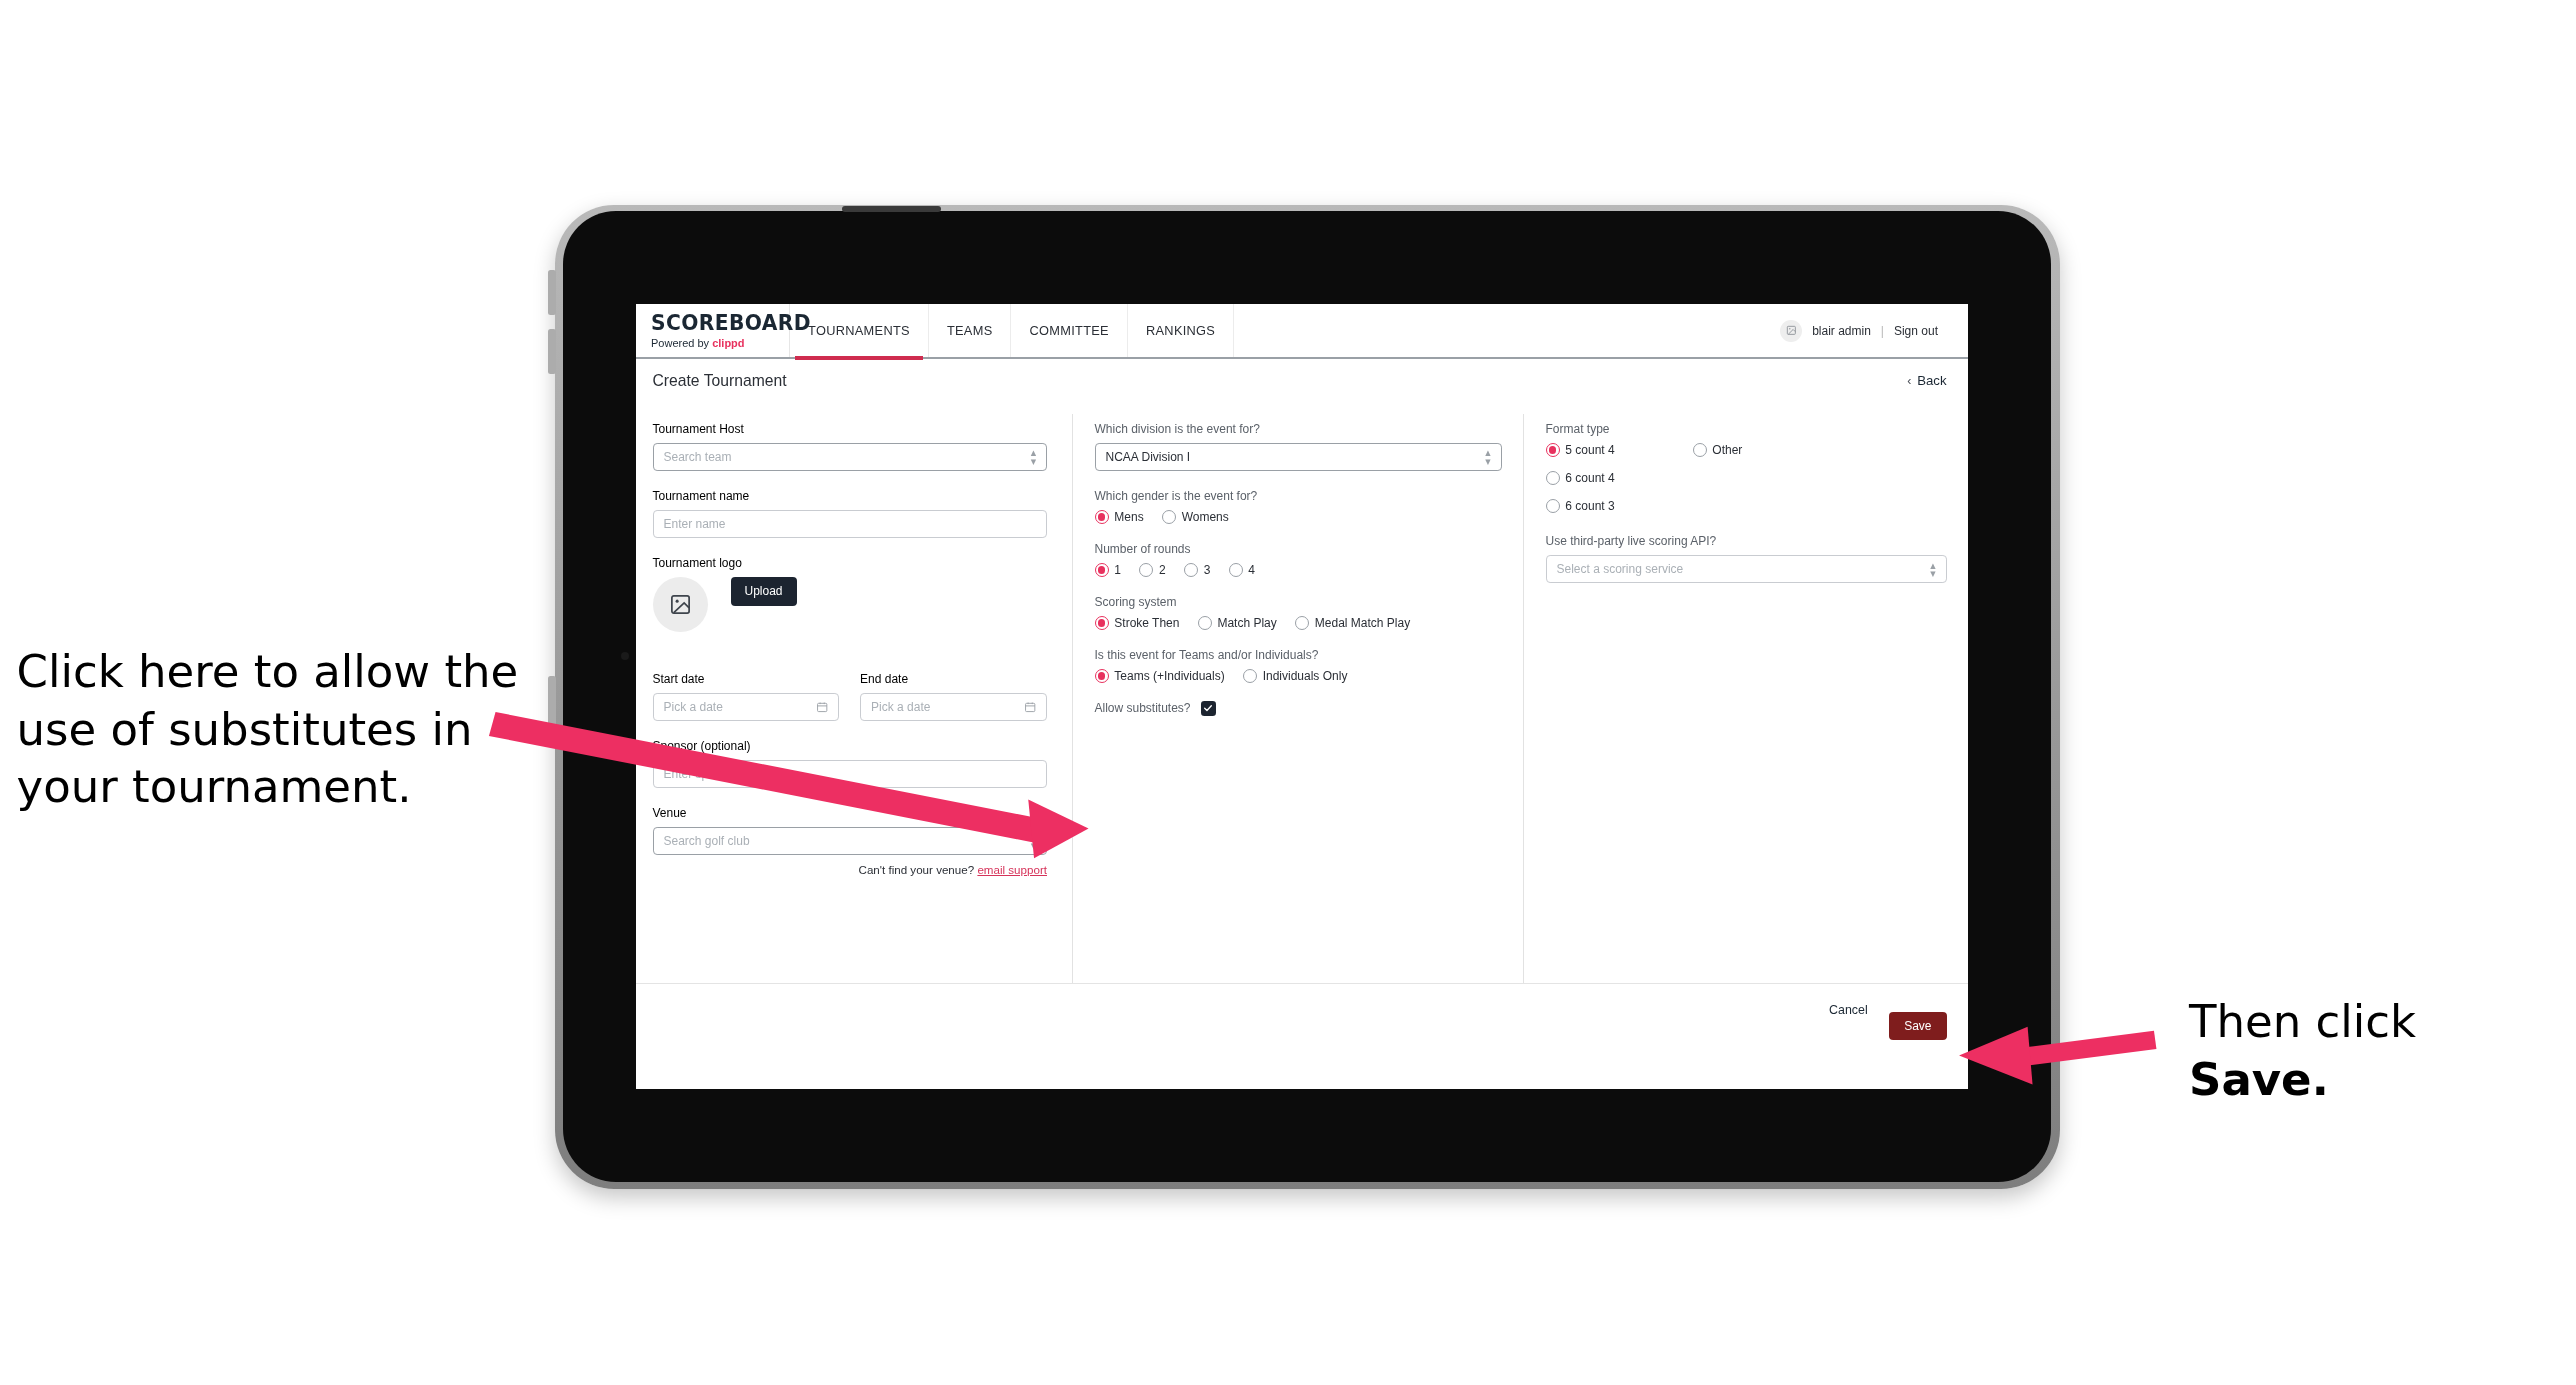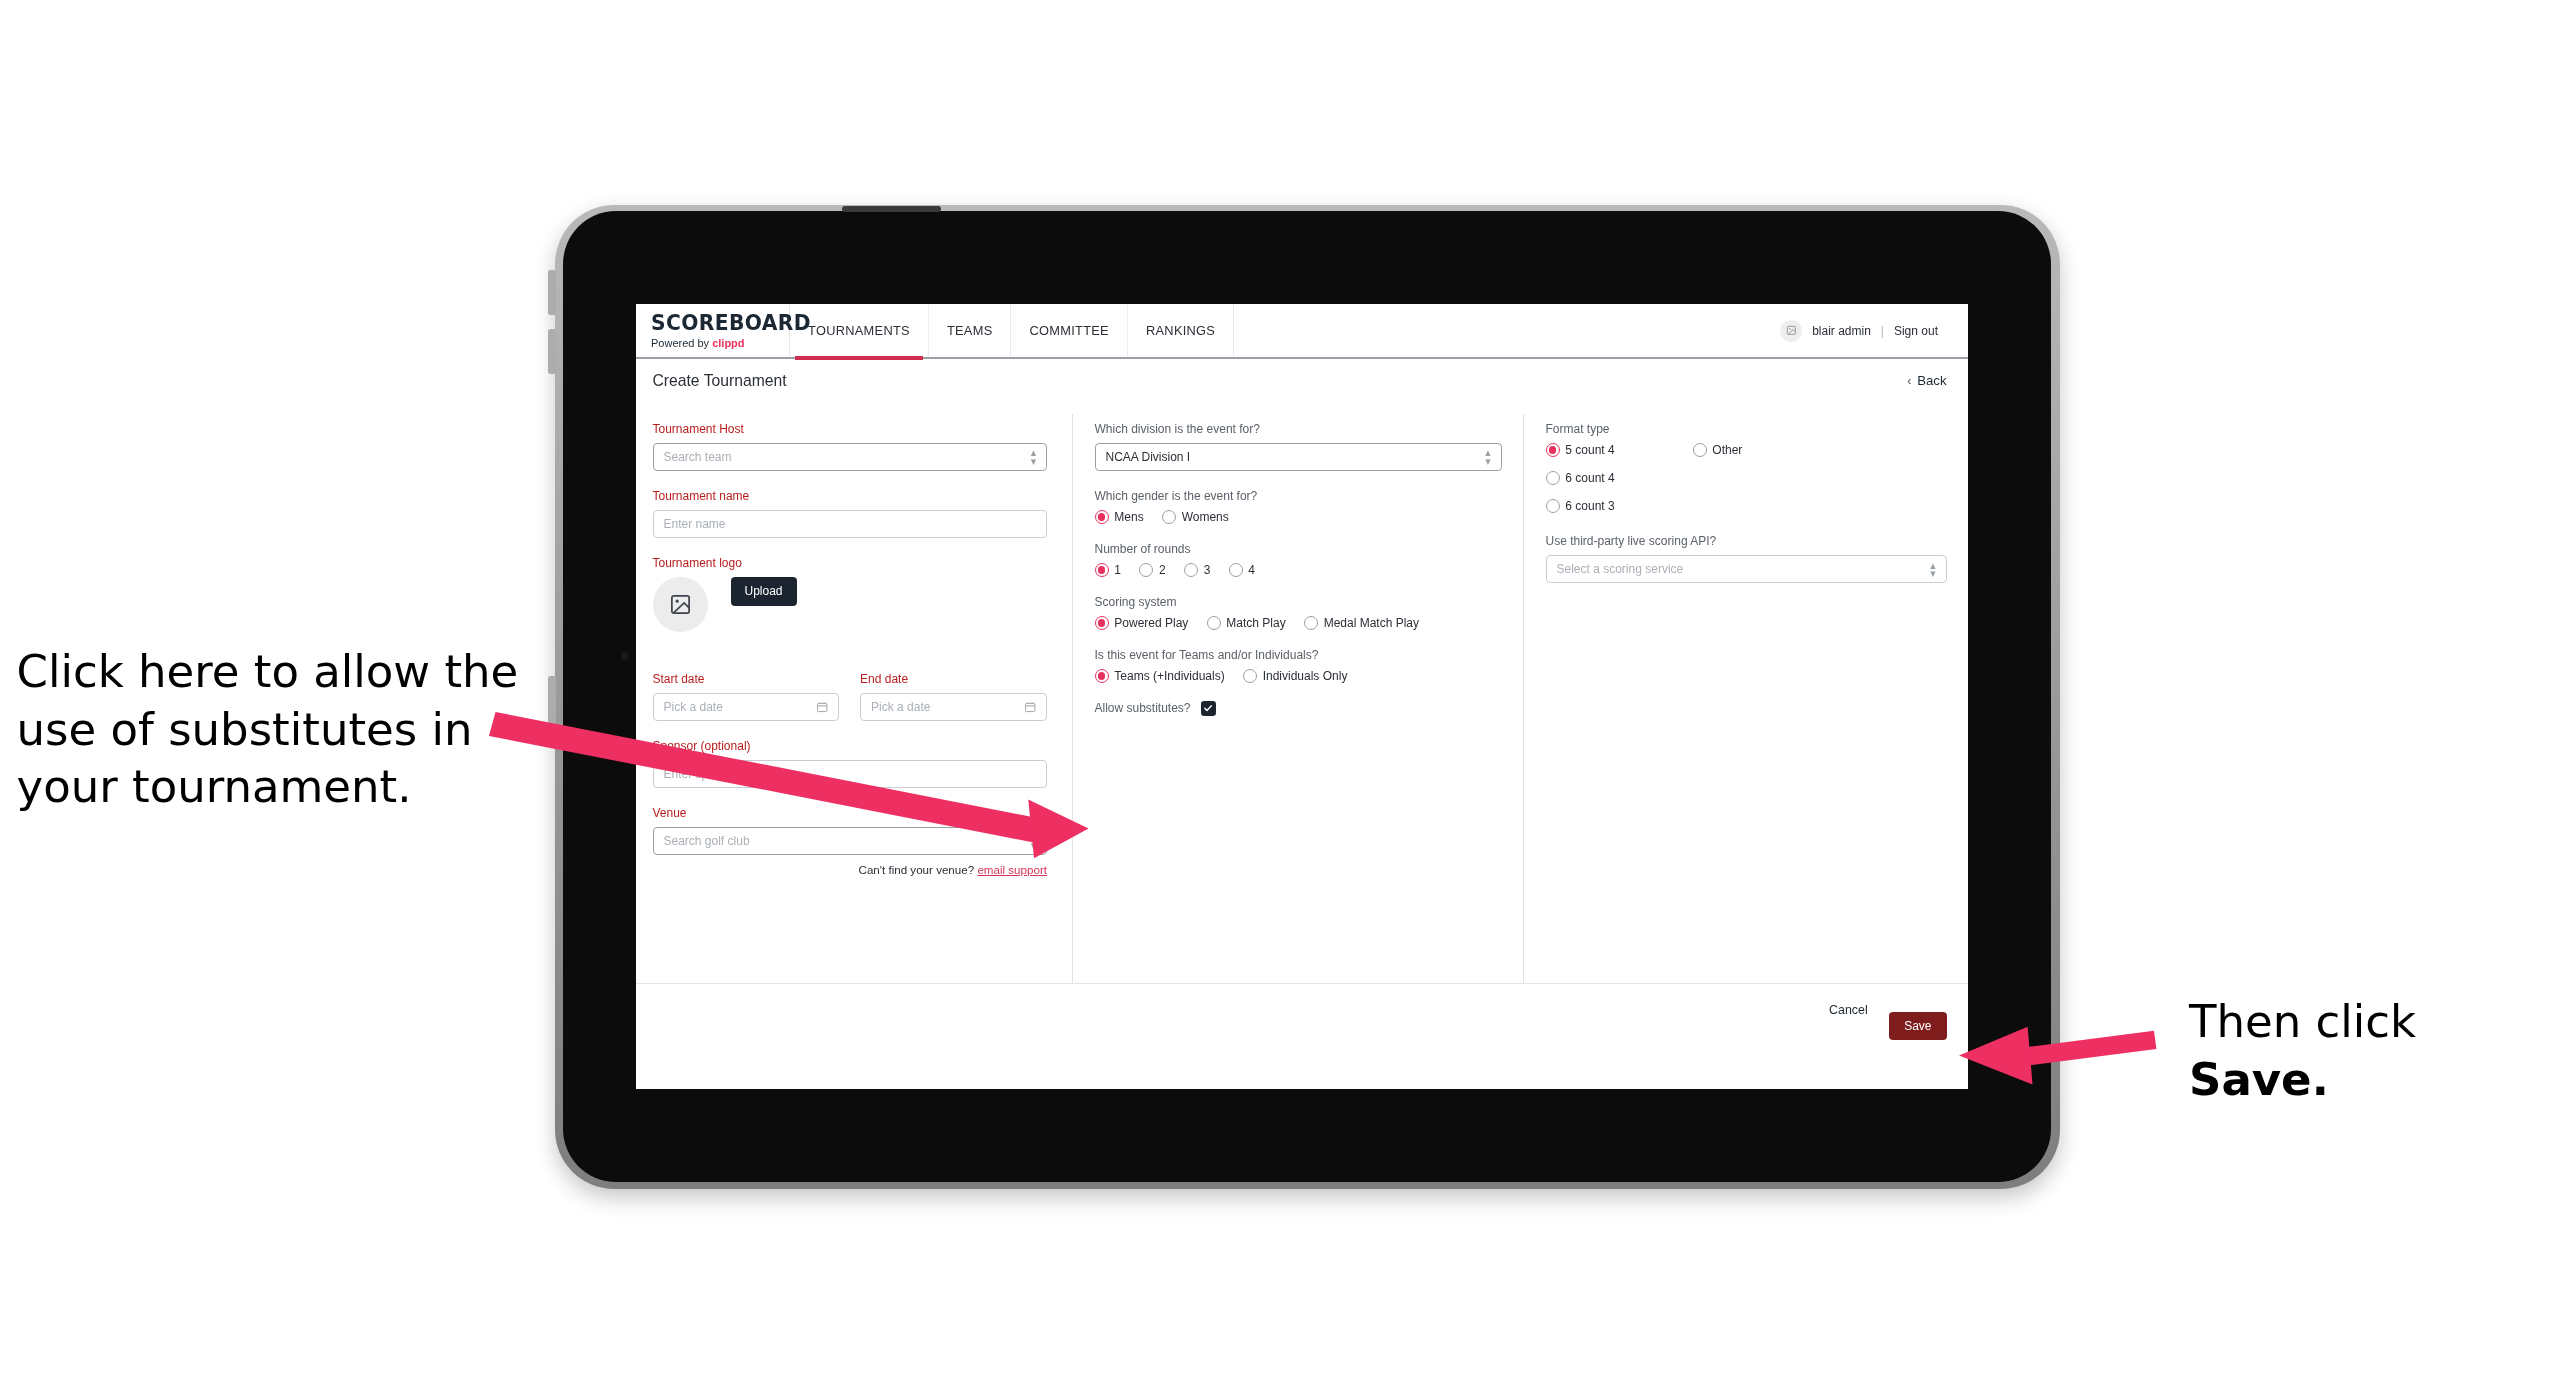--- a/index.html
+++ b/index.html
@@ -188,21 +188,21 @@
   #col-left   { width: 436px; padding: 8.3px 25px 0 16.5px; }
   #col-mid    { width: 451px; padding: 8.3px 21.5px 0 21.5px; border-left: 0.8px solid #e2e2e2; }
   #col-right  { flex: 1;      padding: 8.3px 21.5px 0 21.5px; border-left: 0.8px solid #e2e2e2; }
 
   .field-label {
     font-size: 12px;
     color: #5b6169;
     margin-bottom: 6.6px;
     line-height: 1.2;
   }
-  .field-label.dark { color: #b91c1c; }
+  .field-label.dark { color: #000000; }
   .block { margin-bottom: 18px; }
 
   .input-box {
     height: 28px;
     border: 0.8px solid #9aa0a6;
     border-radius: 4.1px;
     display: flex;
     align-items: center;
     padding: 0 10px;
     box-sizing: border-box;
@@ -571,21 +571,21 @@
             <span>4</span>
           </div>
         </div>
       </div>
 
       <div class="block">
         <div class="field-label">Scoring system</div>
         <div class="radio-row">
           <div class="radio-item">
             <span class="radio checked"></span>
-            <span>Powered Play</span>
+            <span>Stroke Then</span>
           </div>
           <div class="radio-item">
             <span class="radio"></span>
             <span>Match Play</span>
           </div>
           <div class="radio-item">
             <span class="radio"></span>
             <span>Medal Match Play</span>
           </div>
         </div>

